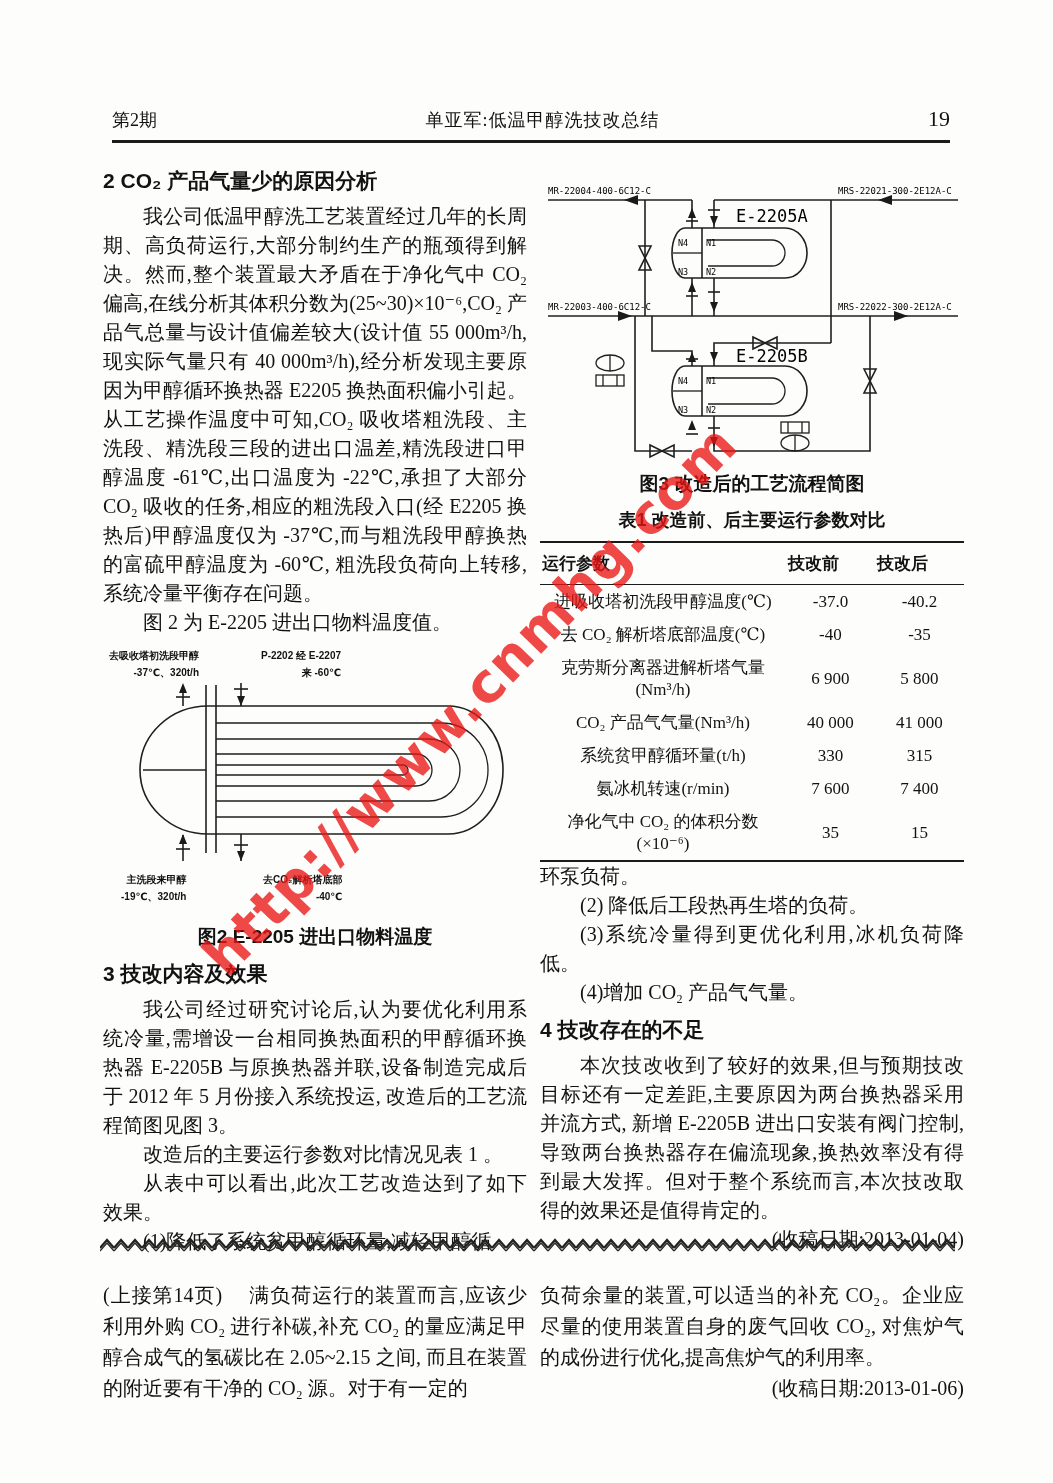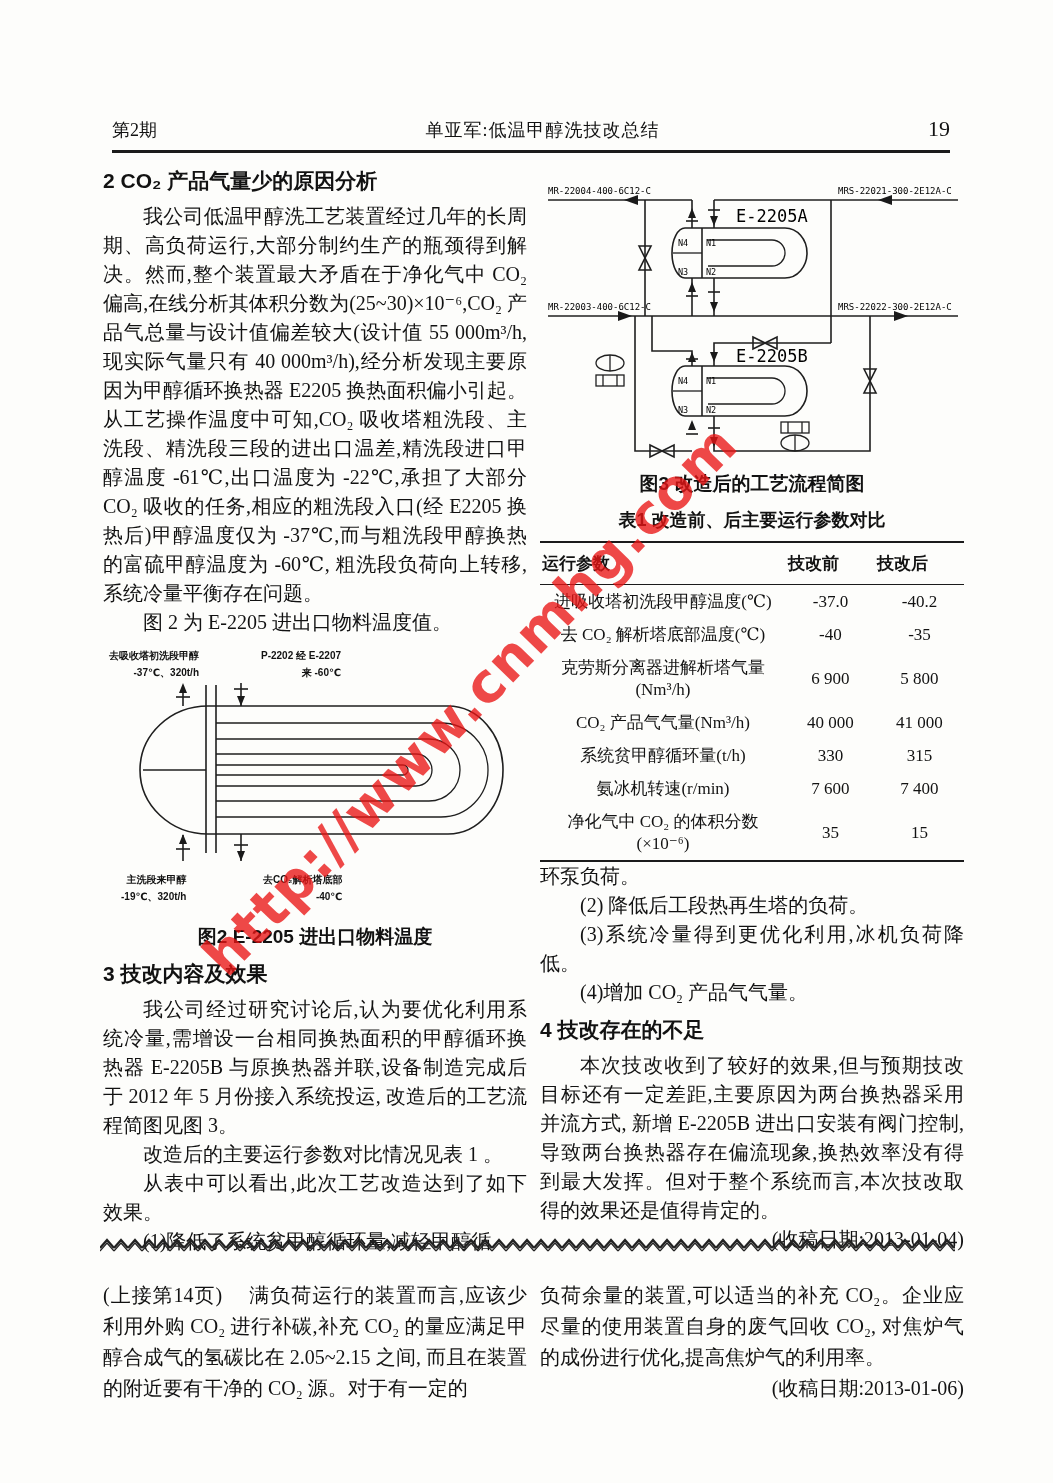--- a/index.html
+++ b/index.html
@@ -3,21 +3,21 @@
 <meta charset="utf-8">
 <style>
   html,body{margin:0;padding:0;background:#e8e8e6;}
   #page{
     position:relative;width:1053px;height:1483px;margin:0 auto;
     background:#fdfdfb;overflow:hidden;color:#121212;
     font-family:"Liberation Serif","DejaVu Serif",serif;
   }
   
   .header{
-    position:absolute;left:112px;top:116px;width:838px;
+    position:absolute;left:112px;top:106px;width:838px;
     display:flex;align-items:flex-end;justify-content:space-between;
     border-bottom:3px solid #1b1b1b;padding-bottom:8px;
     font-size:18px;
   }
   .header .running-title{letter-spacing:1px;}
   .header .pageno{font-size:22px;}
   
   .col{position:absolute;width:424px;font-size:20px;line-height:29px;text-align:justify;}
   #col-left{left:103px;top:162px;}
   #col-right{left:540px;top:166px;width:424px;}

